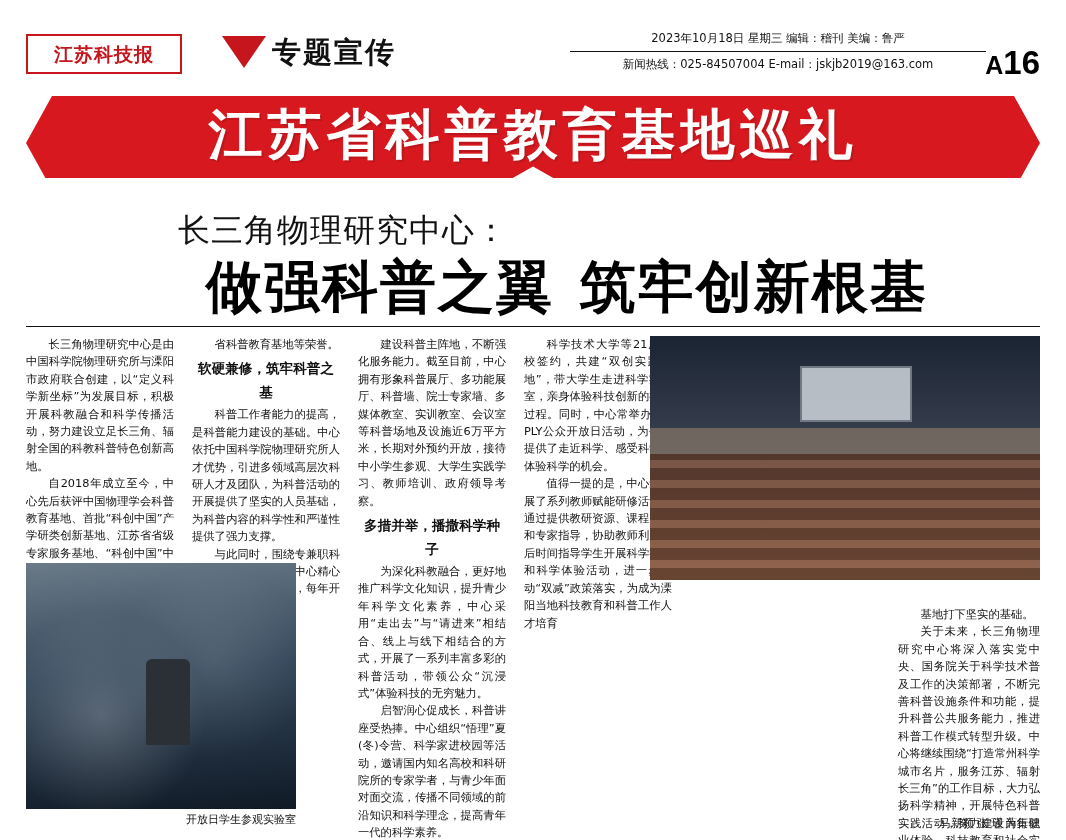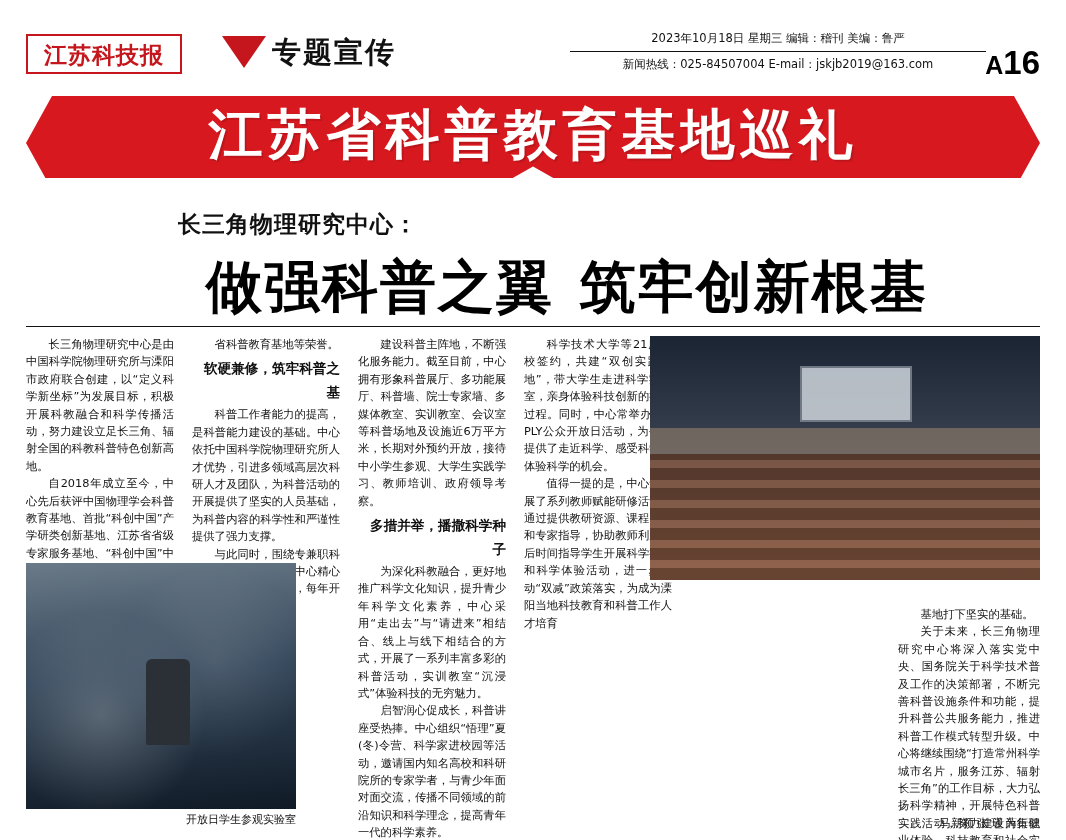--- a/index.html
+++ b/index.html
@@ -29,21 +29,21 @@
   .mast-logo {
     position: absolute;
     left: 0;
     top: 4px;
     width: 152px;
     height: 36px;
     border: 2px solid #c4161c;
     color: #c4161c;
     font-family: "DejaVu Serif", serif;
     font-weight: bold;
-    font-size: 23px;
+    font-size: 19px;
     letter-spacing: 1px;
     display: flex;
     align-items: center;
     justify-content: center;
     line-height: 1;
   }
   .mast-tri {
     position: absolute;
     left: 196px;
     top: 6px;
@@ -153,22 +153,22 @@
     text-shadow: 2px 2px 0 rgba(0,0,0,0.12);
     padding-bottom: 4px;
   }
 
   
   .kicker {
     position: absolute;
     left: 178px;
     top: 209px;
     font-family: "DejaVu Serif", serif;
-    font-weight: bold;
-    font-size: 23px;
+    font-weight: normal;
+    font-size: 32px;
     color: #111;
     letter-spacing: 1px;
   }
   .headline {
     position: absolute;
     left: 172px;
     top: 256px;
     width: 790px;
     font-family: "DejaVu Serif", serif;
     font-weight: bold;
@@ -208,21 +208,21 @@
     text-align: justify;
   }
   .col p { margin: 0; text-indent: 2em; }
   .col p.sub {
     text-indent: 0;
     font-family: Liberation Sans, sans-serif;
     font-weight: bold;
     font-size: 13.6px;
     line-height: 24px;
     margin: 4px 0 1px 0;
-    text-align: right;
+    text-align: center;
   }
   #col1 { left: 0; }
   #col2 { left: 166px; }
   #col3 { left: 332px; }
   #col4 { left: 498px; }
 
   
   .photo1 {
     position: absolute;
     left: 26px;
@@ -341,21 +341,21 @@
     <div class="col" id="col2">
       <p>省科普教育基地等荣誉。</p>
       <p class="sub">软硬兼修，筑牢科普之基</p>
       <p>科普工作者能力的提高，是科普能力建设的基础。中心依托中国科学院物理研究所人才优势，引进多领域高层次科研人才及团队，为科普活动的开展提供了坚实的人员基础，为科普内容的科学性和严谨性提供了强力支撑。</p>
       <p>与此同时，围绕专兼职科普人员的工作需求，中心精心安排课程内容和师资，每年开展至少5场培</p>
     </div>
 
     <div class="col" id="col3">
       <p>建设科普主阵地，不断强化服务能力。截至目前，中心拥有形象科普展厅、多功能展厅、科普墙、院士专家墙、多媒体教室、实训教室、会议室等科普场地及设施近6万平方米，长期对外预约开放，接待中小学生参观、大学生实践学习、教师培训、政府领导考察。</p>
       <p class="sub">多措并举，播撒科学种子</p>
-      <p>为深化科教融合，更好地推广科学文化知识，提升青少年科学文化素养，中心采用“走出去”与“请进来”相结合、线上与线下相结合的方式，开展了一系列丰富多彩的科普活动，实训教室“沉浸式”体验科技的无穷魅力。</p>
+      <p>为深化科教融合，更好地推广科学文化知识，提升青少年科学文化素养，中心采用“走出去”与“请进来”相结合、线上与线下相结合的方式，开展了一系列丰富多彩的科普活动，带领公众“沉浸式”体验科技的无穷魅力。</p>
       <p>启智润心促成长，科普讲座受热捧。中心组织“悟理”夏(冬)令营、科学家进校园等活动，邀请国内知名高校和科研院所的专家学者，与青少年面对面交流，传播不同领域的前沿知识和科学理念，提高青年一代的科学素养。</p>
 
     </div>
 
     <div class="col" id="col4">
       <p>科学技术大学等21所高校签约，共建“双创实践基地”，带大学生走进科学实验室，亲身体验科技创新的探索过程。同时，中心常举办IO - PLY公众开放日活动，为公众提供了走近科学、感受科学、体验科学的机会。</p>
       <p>值得一提的是，中心还开展了系列教师赋能研修活动。通过提供教研资源、课程资源和专家指导，协助教师利用课后时间指导学生开展科学探索和科学体验活动，进一步推动“双减”政策落实，为成为溧阳当地科技教育和科普工作人才培育</p>
     </div>
 
   </div>

